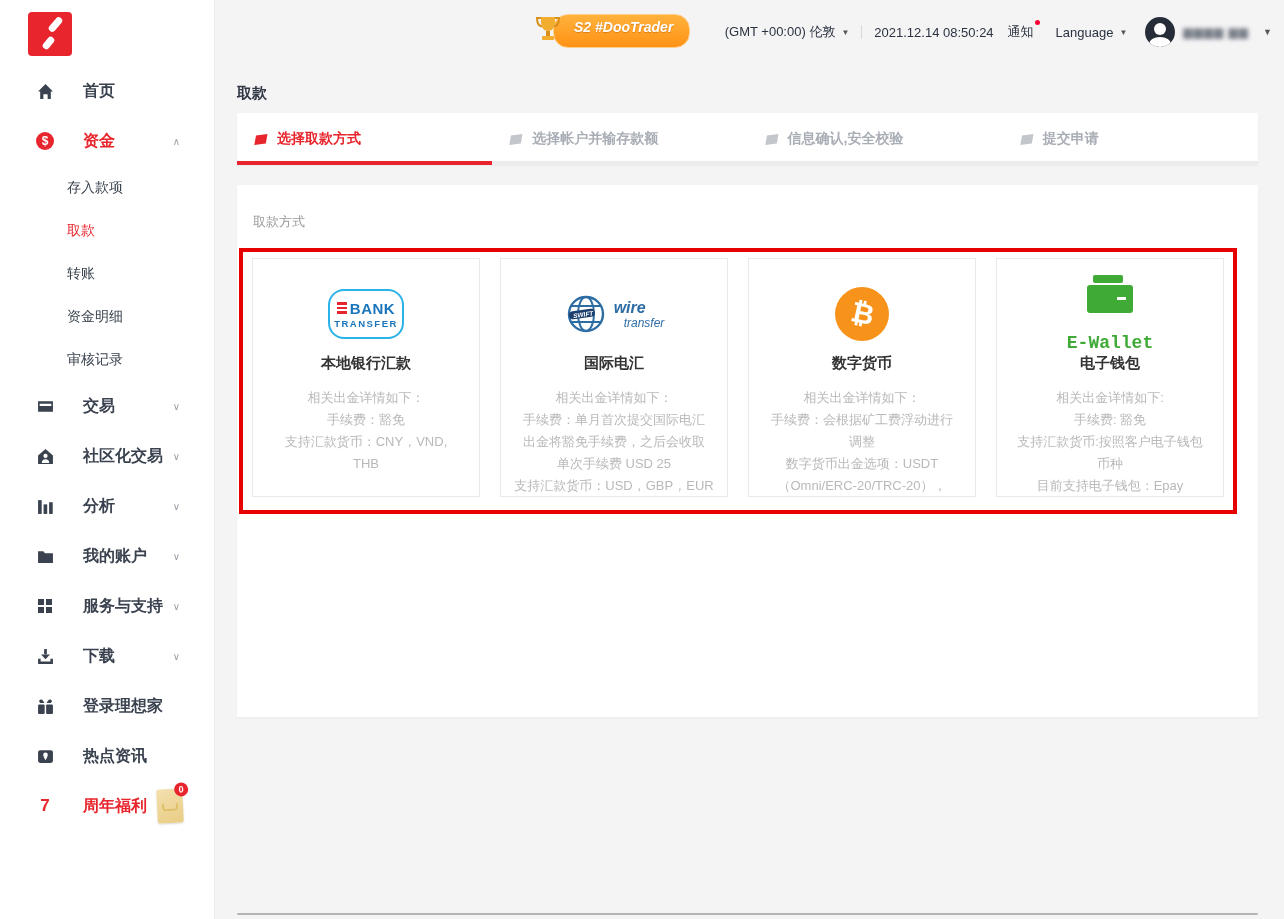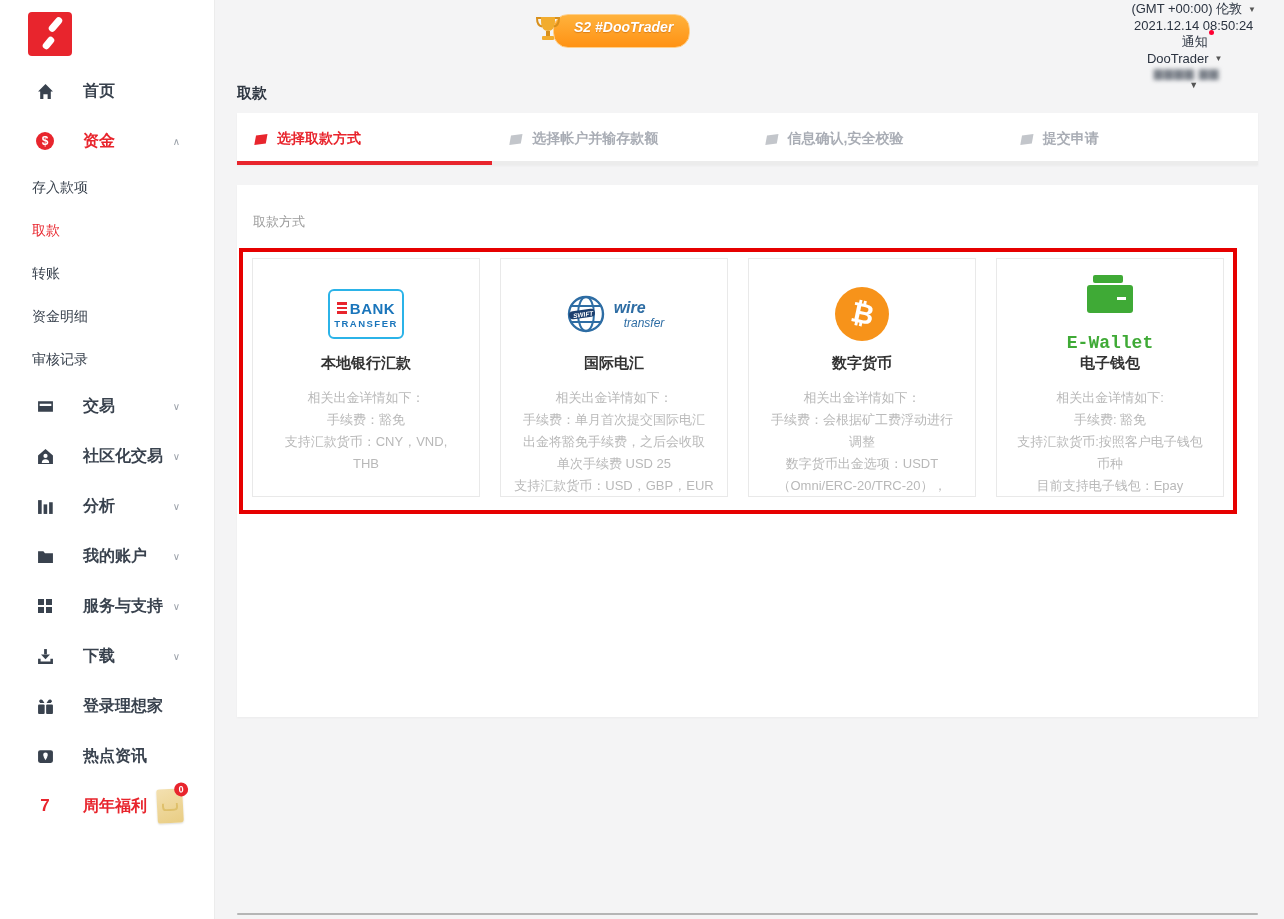--- a/index.html
+++ b/index.html
@@ -10,46 +10,46 @@
   .sidebar { position:absolute; left:0; top:0; width:215px; height:100%; background:#fff; border-right:1px solid #ececec; z-index:20; }
   .logo { position:absolute; left:28px; top:12px; width:44px; height:44px; background:#e8252d; border-radius:4px; }
   .logo .slash { position:absolute; width:7px; background:#fff; border-radius:4px; transform:rotate(40deg); }
   .logo .s1 { height:17px; left:24px; top:4px; }
   .logo .s2 { height:14px; left:17px; top:24px; }
   .menu { position:absolute; top:66px; left:0; right:0; }
   .mrow { height:50px; display:flex; align-items:center; padding-left:36px; cursor:pointer; }
   .mrow .ic { width:18px; height:18px; margin-right:13px; display:flex; align-items:center; justify-content:center; flex:none; }
   .mrow .lbl { font-size:16px; font-weight:700; color:#39424e;margin-left:16px; }
   .mrow.active .lbl { color:#e8252d; }
-  .srow { height:43px; display:flex; align-items:center; padding-left:32px; cursor:pointer; }
+  .srow { height:43px; display:flex; align-items:center; padding-left:67px; cursor:pointer; }
   .srow .lbl { font-size:14px; color:#39424e; }
   .srow.active .lbl { color:#e8252d; }
   .chev { margin-left:auto; margin-right:34px; color:#9aa0a8; font-size:10px; }
   .chev-down::before { content:"∨"; }
   .chev-up::before { content:"∧"; }
   .dollar-circle { width:18px; height:18px; border-radius:50%; background:#e8252d; color:#fff; font-size:12px; font-weight:700; display:flex; align-items:center; justify-content:center; }
   svg.micon { fill:#39424e; stroke:none; }
   .ann-num { font-size:17px; font-weight:700; color:#e8252d; width:18px; margin-right:13px; text-align:center; }
   .gold-card { position:relative; width:26px; height:34px; margin-left:10px; background:linear-gradient(160deg,#f3e0b0,#e9cd83); border-radius:3px; transform:rotate(-3deg); box-shadow:0 1px 2px rgba(0,0,0,.15); }
   .gold-card .pat { position:absolute; left:5px; top:14px; width:16px; height:8px; border:2px solid #dfc06b; border-top:none; border-radius:0 0 4px 4px; }
   .badge0 { position:absolute; right:-6px; top:-6px; width:14px; height:14px; border-radius:50%; background:#e8252d; color:#fff; font-size:9px; font-weight:700; display:flex; align-items:center; justify-content:center; }
 
   
   .main { position:absolute; left:215px; top:0; width:1069px; height:100%; }
 
   
   .hdr { position:absolute; left:0; top:0; right:0; height:64px; }
   .champ { position:absolute; left:318px; top:14px; display:flex; align-items:center; }
   .champ .cup { margin-right:-10px; z-index:2; }
   .pill { background:linear-gradient(#ffb23c,#ff9214); border:1px solid #ffcf8a; border-radius:15px; padding:4px 16px 12px 20px; color:#fff; font-size:14px; font-weight:700; font-style:italic; text-shadow:0 1px 1px rgba(170,85,0,.45); }
-  .hright { position:absolute; right:28px; top:0; height:64px; display:flex; align-items:center; font-size:13px; color:#2b3340;flex-direction:column; }
+  .hright { position:absolute; right:12px; top:0; height:64px; display:flex; align-items:center; font-size:13px; color:#2b3340; }
   .hitem { display:flex; align-items:center; cursor:pointer; }
   .caret::after { content:"▼"; font-size:8px; color:#555; margin-left:6px; }
   .vsep { width:1px; height:14px; background:#d9d9d9; margin:0 12px; }
-  .notify { position:relative; margin:0 12px 0 14px; }
+  .notify { position:relative; margin:0 22px 0 14px; }
   .notify::after { content:""; position:absolute; right:-6px; top:-3px; width:5px; height:5px; border-radius:50%; background:#f03; }
   .lang { margin-right:18px; }
   .avatar { width:30px; height:30px; border-radius:50%; background:#262d38; position:relative; overflow:hidden; margin-right:8px; }
   .avatar .head { position:absolute; left:9px; top:6px; width:12px; height:12px; border-radius:50%; background:#fff; }
   .avatar .bust { position:absolute; left:4px; top:20px; width:22px; height:14px; border-radius:50%; background:#fff; }
   .uname { filter:blur(2px); color:#7a8089; font-size:12px; letter-spacing:1px; margin-right:14px; }
   .ucaret { font-size:9px; color:#555; cursor:pointer; }
 
   
   .ptitle { position:absolute; left:22px; top:84px; font-size:15px; font-weight:700; color:#2f3742; }
@@ -67,21 +67,21 @@
   .panel { position:absolute; left:22px; top:185px; width:1021px; height:532px; background:#fff; box-shadow:0 1px 2px rgba(0,0,0,.04); }
   .sect-lbl { position:absolute; left:16px; top:28px; font-size:13px; color:#9b9b9b; }
   .redbox { position:absolute; left:2px; top:63px; width:998px; height:266px; border:4px solid #e60000; z-index:5; pointer-events:none; }
   .cards { position:absolute; left:15px; top:73px; display:flex; gap:20px; }
   .card { width:228px; height:239px; background:#fff; border:1px solid #e9e9e9; text-align:center; cursor:pointer; }
   .icz { margin-top:16px; height:78px; display:flex; align-items:center; justify-content:center; flex-direction:column; }
   .ctitle { font-size:15px; font-weight:700; color:#333; line-height:20px; }
   .cdesc { margin-top:14px; font-size:13px; color:#b9b9b9; line-height:22px; padding:0 6px; }
 
   
-  .banklogo { width:76px; height:50px; border:2px solid #2bb3e8; border-radius:6px; display:flex; flex-direction:column; align-items:center; justify-content:center; background:#fff; }
+  .banklogo { width:76px; height:50px; border:2px solid #2bb3e8; border-radius:16px; display:flex; flex-direction:column; align-items:center; justify-content:center; background:#fff; }
   .bankline { display:flex; align-items:center; gap:3px; }
   .burger { display:flex; flex-direction:column; gap:2px; }
   .burger i { display:block; width:10px; height:2.5px; background:#e8252d; }
   .banktxt { color:#1a75bb; font-weight:700; font-size:15px; letter-spacing:.5px; }
   .banktxt2 { color:#1a75bb; font-weight:700; font-size:9.5px; letter-spacing:1.5px; margin-top:1px; }
 
   
   .wirelogo { display:flex; align-items:center; }
   .wiretxt { margin-left:6px; text-align:left; color:#2e6da4; font-style:italic; line-height:1; }
   .wiretxt .w1 { font-size:16px; font-weight:700; }
@@ -267,21 +267,21 @@
     <div class="hright">
       <span class="hitem caret">
         <span>(GMT +00:00) 伦敦</span>
       </span>
       <span class="vsep"></span>
       <span>2021.12.14 08:50:24</span>
       <span class="notify">
         <span>通知</span>
       </span>
       <span class="hitem caret lang">
-        <span>DooTrader</span>
+        <span>Language</span>
       </span>
       <span class="avatar">
         <span class="head"></span>
         <span class="bust"></span>
       </span>
       <span class="uname">▆▆▆▆ ▆▆</span>
       <span class="ucaret">▼</span>
     </div>
   </div>
 

